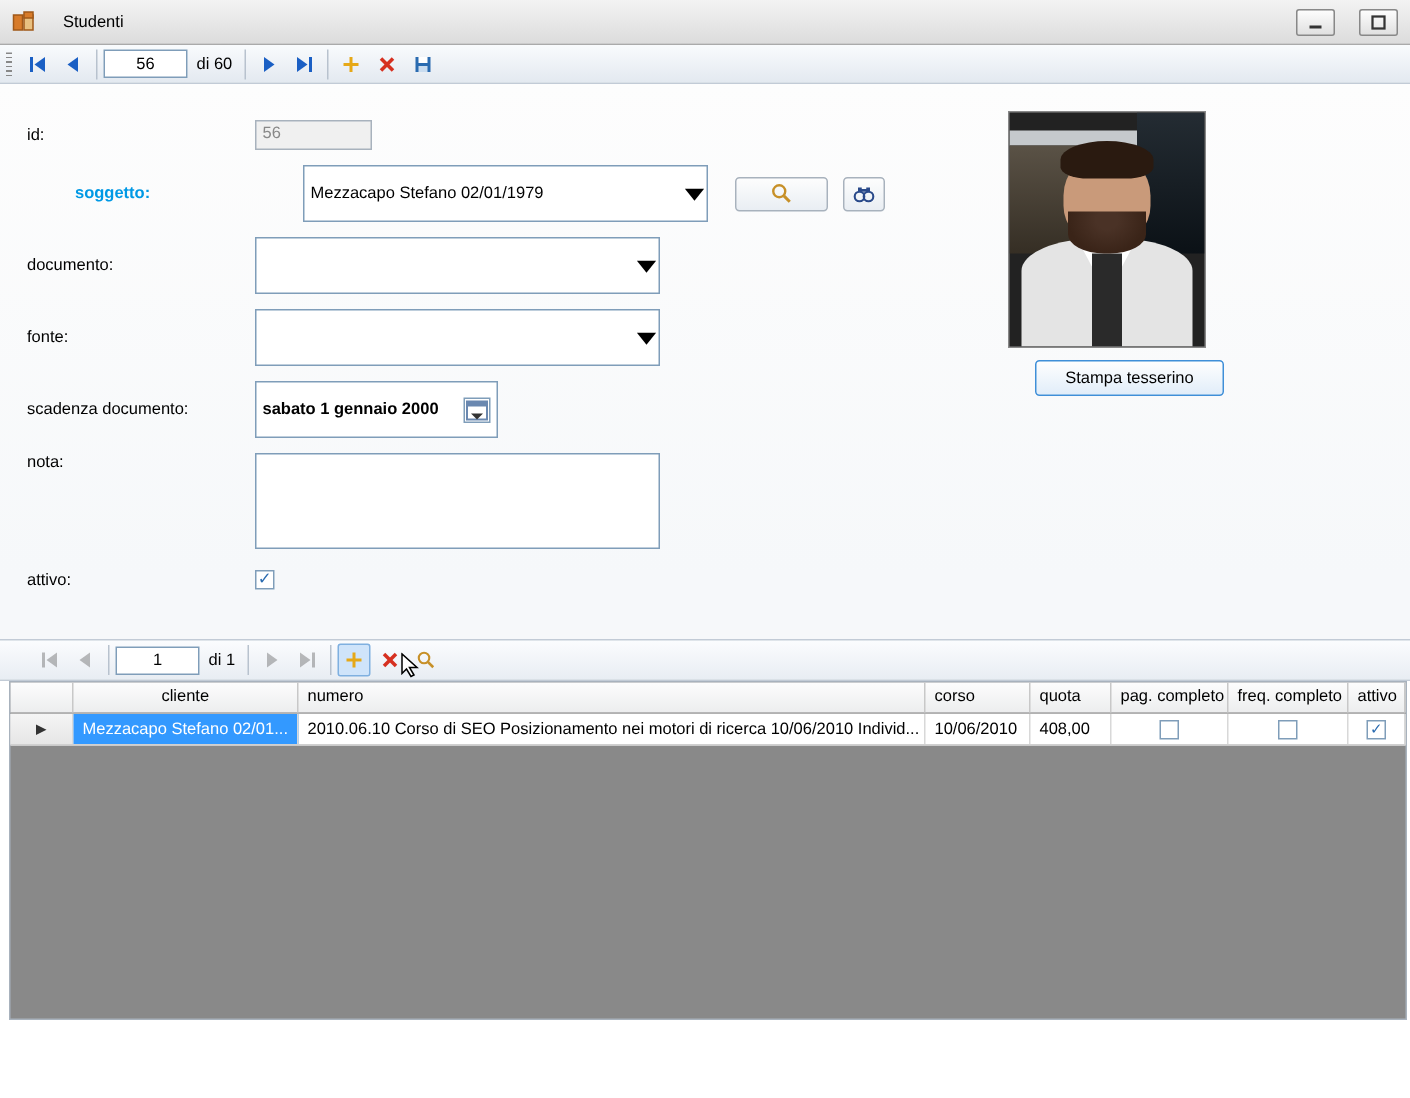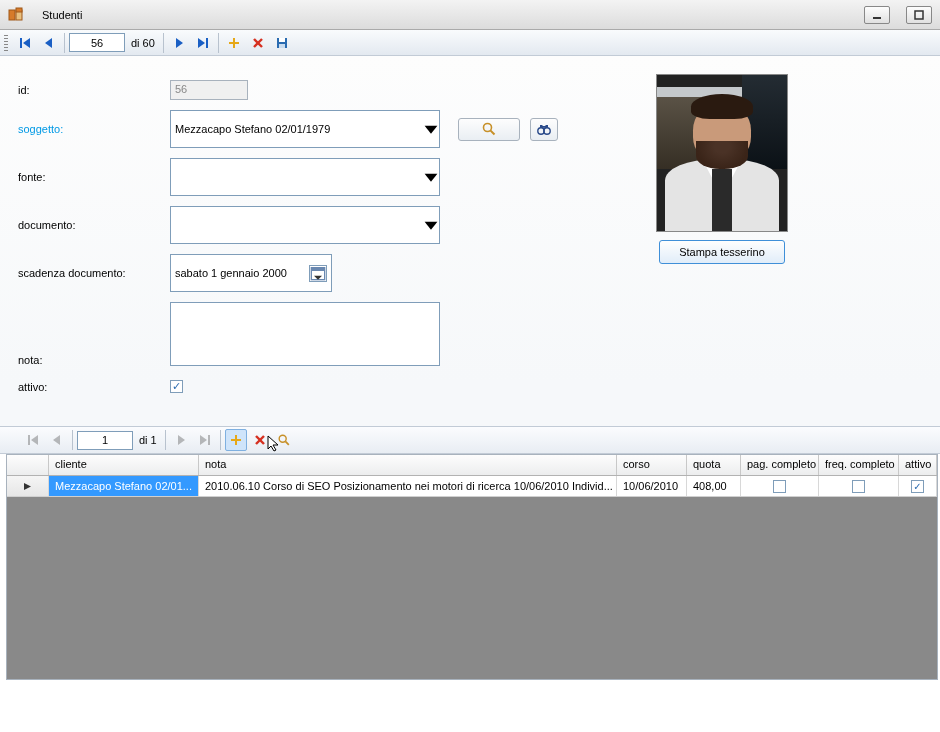--- a/index.html
+++ b/index.html
@@ -84,21 +84,21 @@
   }
   .row {
     display: flex;
     align-items: center;
     margin-bottom: 10px;
   }
   .row label {
     width: 152px;
     text-align: left;
   }
-  .row label.highlight { color: #0099e5; font-weight: normal; }
+  .row label.highlight { color: #0099e5; font-weight: bold; margin-left: 32px; }
   .field-ro {
     width: 78px; height: 20px;
     border: 1px solid #a8b2bd;
     background: #f0f0f0;
     color: #888;
     padding: 2px 4px;
   }
   .combo, .textin {
     height: 33px;
     border: 1px solid #7f9db9;
@@ -108,21 +108,21 @@
   }
   .combo { width: 270px; display: flex; align-items: center; }
   .combo .cv { flex: 1; overflow: hidden; white-space: nowrap; }
   .combo .dd {
     width: 16px; height: 100%;
     display: flex; align-items: center; justify-content: center;
     margin-right: -4px;
   }
   .textin { width: 270px; }
   .datepick { width: 162px; display: flex; align-items: center; }
-  .datepick .dv { flex: 1; }
+  .datepick .dv { flex: 1; font-weight: bold; }
   .datepick .cal {
     width: 18px; height: 17px;
     border: 1px solid #7f9db9;
     display: flex; align-items: center; justify-content: center;
   }
   .textarea {
     width: 270px; height: 64px;
     border: 1px solid #7f9db9;
     background: #fff;
     resize: none;
@@ -149,23 +149,23 @@
     background: linear-gradient(#fdfdfd, #e9eef3);
     display: flex; align-items: center; justify-content: center;
     margin-left: 18px;
   }
   .icon-btn.wide { width: 62px; }
   .icon-btn.sq { width: 28px; }
   .icon-btn svg { width: 16px; height: 16px; }
   
   .photo-panel {
     position: absolute;
-    left: 644px; top: 18px;
+    left: 660px; top: 18px;
     width: 156px;
-    text-align: center;
+    text-align: right;
   }
   .photo {
     width: 132px; height: 158px;
     border: 1px solid #888;
     margin: 0 auto 8px auto;
     background: #222;
     position: relative;
     overflow: hidden;
   }
   .photo-bg-top { position: absolute; top: 0; left: 65%; width: 35%; height: 60%; background: linear-gradient(#242c33, #0b1116); }
@@ -226,21 +226,21 @@
     border-bottom: 1px solid #b2b2b2;
     height: 21px;
   }
   .gh {
     border-right: 1px solid #c8c8c8;
     padding: 3px 6px;
     font-size: 11px;
     overflow: hidden; white-space: nowrap;
   }
   .gh.sel { flex: 0 0 42px; }
-  .col-cliente { flex: 0 0 150px; }
+  .col-cliente { flex: 0 0 150px; text-align: center; }
   .col-corso { flex: 1 1 auto; }
   .col-data { flex: 0 0 70px; }
   .col-quota { flex: 0 0 54px; }
   .col-pagc { flex: 0 0 78px; }
   .col-freqc { flex: 0 0 80px; text-align: right; }
   .col-attivo { flex: 0 0 38px; text-align: center; }
   .grid-row {
     display: flex; height: 21px;
     background: #fff;
     border-bottom: 1px solid #d0d0d0;
@@ -371,33 +371,33 @@
             <circle cx="5" cy="10" r="3.2" fill="none" stroke="#2a4a8a" stroke-width="1.4"></circle>
             <circle cx="11" cy="10" r="3.2" fill="none" stroke="#2a4a8a" stroke-width="1.4"></circle>
             <rect x="4" y="4" width="2.5" height="3" fill="#2a4a8a"></rect>
             <rect x="9.5" y="4" width="2.5" height="3" fill="#2a4a8a"></rect>
             <rect x="6" y="5" width="4" height="1.8" fill="#2a4a8a"></rect>
           </svg>
       </div>
     </div>
 
     <div class="row">
-      <label>fonte:</label>
+      <label>documento:</label>
       <div class="combo">
         <span class="cv"></span>
         <span class="dd">
             <svg viewBox="0 0 10 10">
               <polygon points="1,3 9,3 5,8" fill="#000"></polygon>
             </svg>
           </span>
       </div>
     </div>
 
     <div class="row">
-      <label>documento:</label>
+      <label>fonte:</label>
       <div class="combo">
         <span class="cv"></span>
         <span class="dd">
             <svg viewBox="0 0 10 10">
               <polygon points="1,3 9,3 5,8" fill="#000"></polygon>
             </svg>
           </span>
       </div>
     </div>
 
@@ -409,21 +409,21 @@
         <span class="cal">
             <svg viewBox="0 0 12 12">
               <rect x="1" y="2" width="10" height="9" fill="#fff" stroke="#6a88b0"></rect>
               <rect x="1" y="2" width="10" height="2.5" fill="#6a88b0"></rect>
               <polygon points="3,8 9,8 6,11" fill="#333"></polygon>
             </svg>
           </span>
       </div>
     </div>
 
-    <div class="row" style="align-items:flex-end">
+    <div class="row" style="align-items:flex-start">
       <label>nota:</label>
       <textarea class="textarea" style=""></textarea>
     </div>
 
     <div class="row" style="margin-top:14px">
       <label>attivo:</label>
       <div class="checkbox checked"></div>
     </div>
 
     <div class="photo-panel">
@@ -493,21 +493,21 @@
       </div>
     <svg width="14" height="18" style="margin-left:-30px;margin-top:8px;pointer-events:none">
         <polygon points="1,1 1,14 4,11 7,16 9,15 6,10 11,10" fill="#fff" stroke="#000" stroke-width="1"></polygon>
       </svg>
   </div>
 
   <div class="grid">
     <div class="grid-head">
       <div class="gh sel"></div>
       <div class="gh col-cliente">cliente</div>
-      <div class="gh col-corso">nota</div>
+      <div class="gh col-corso">numero</div>
       <div class="gh col-data">corso</div>
       <div class="gh col-quota">quota</div>
       <div class="gh col-pagc">pag. completo</div>
       <div class="gh col-freqc">freq. completo</div>
       <div class="gh col-attivo">attivo</div>
     </div>
     <div class="grid-row">
       <div class="gc sel">
           <svg viewBox="0 0 9 9">
             <polygon points="1,1 1,8 8,4.5" fill="#333"></polygon>

